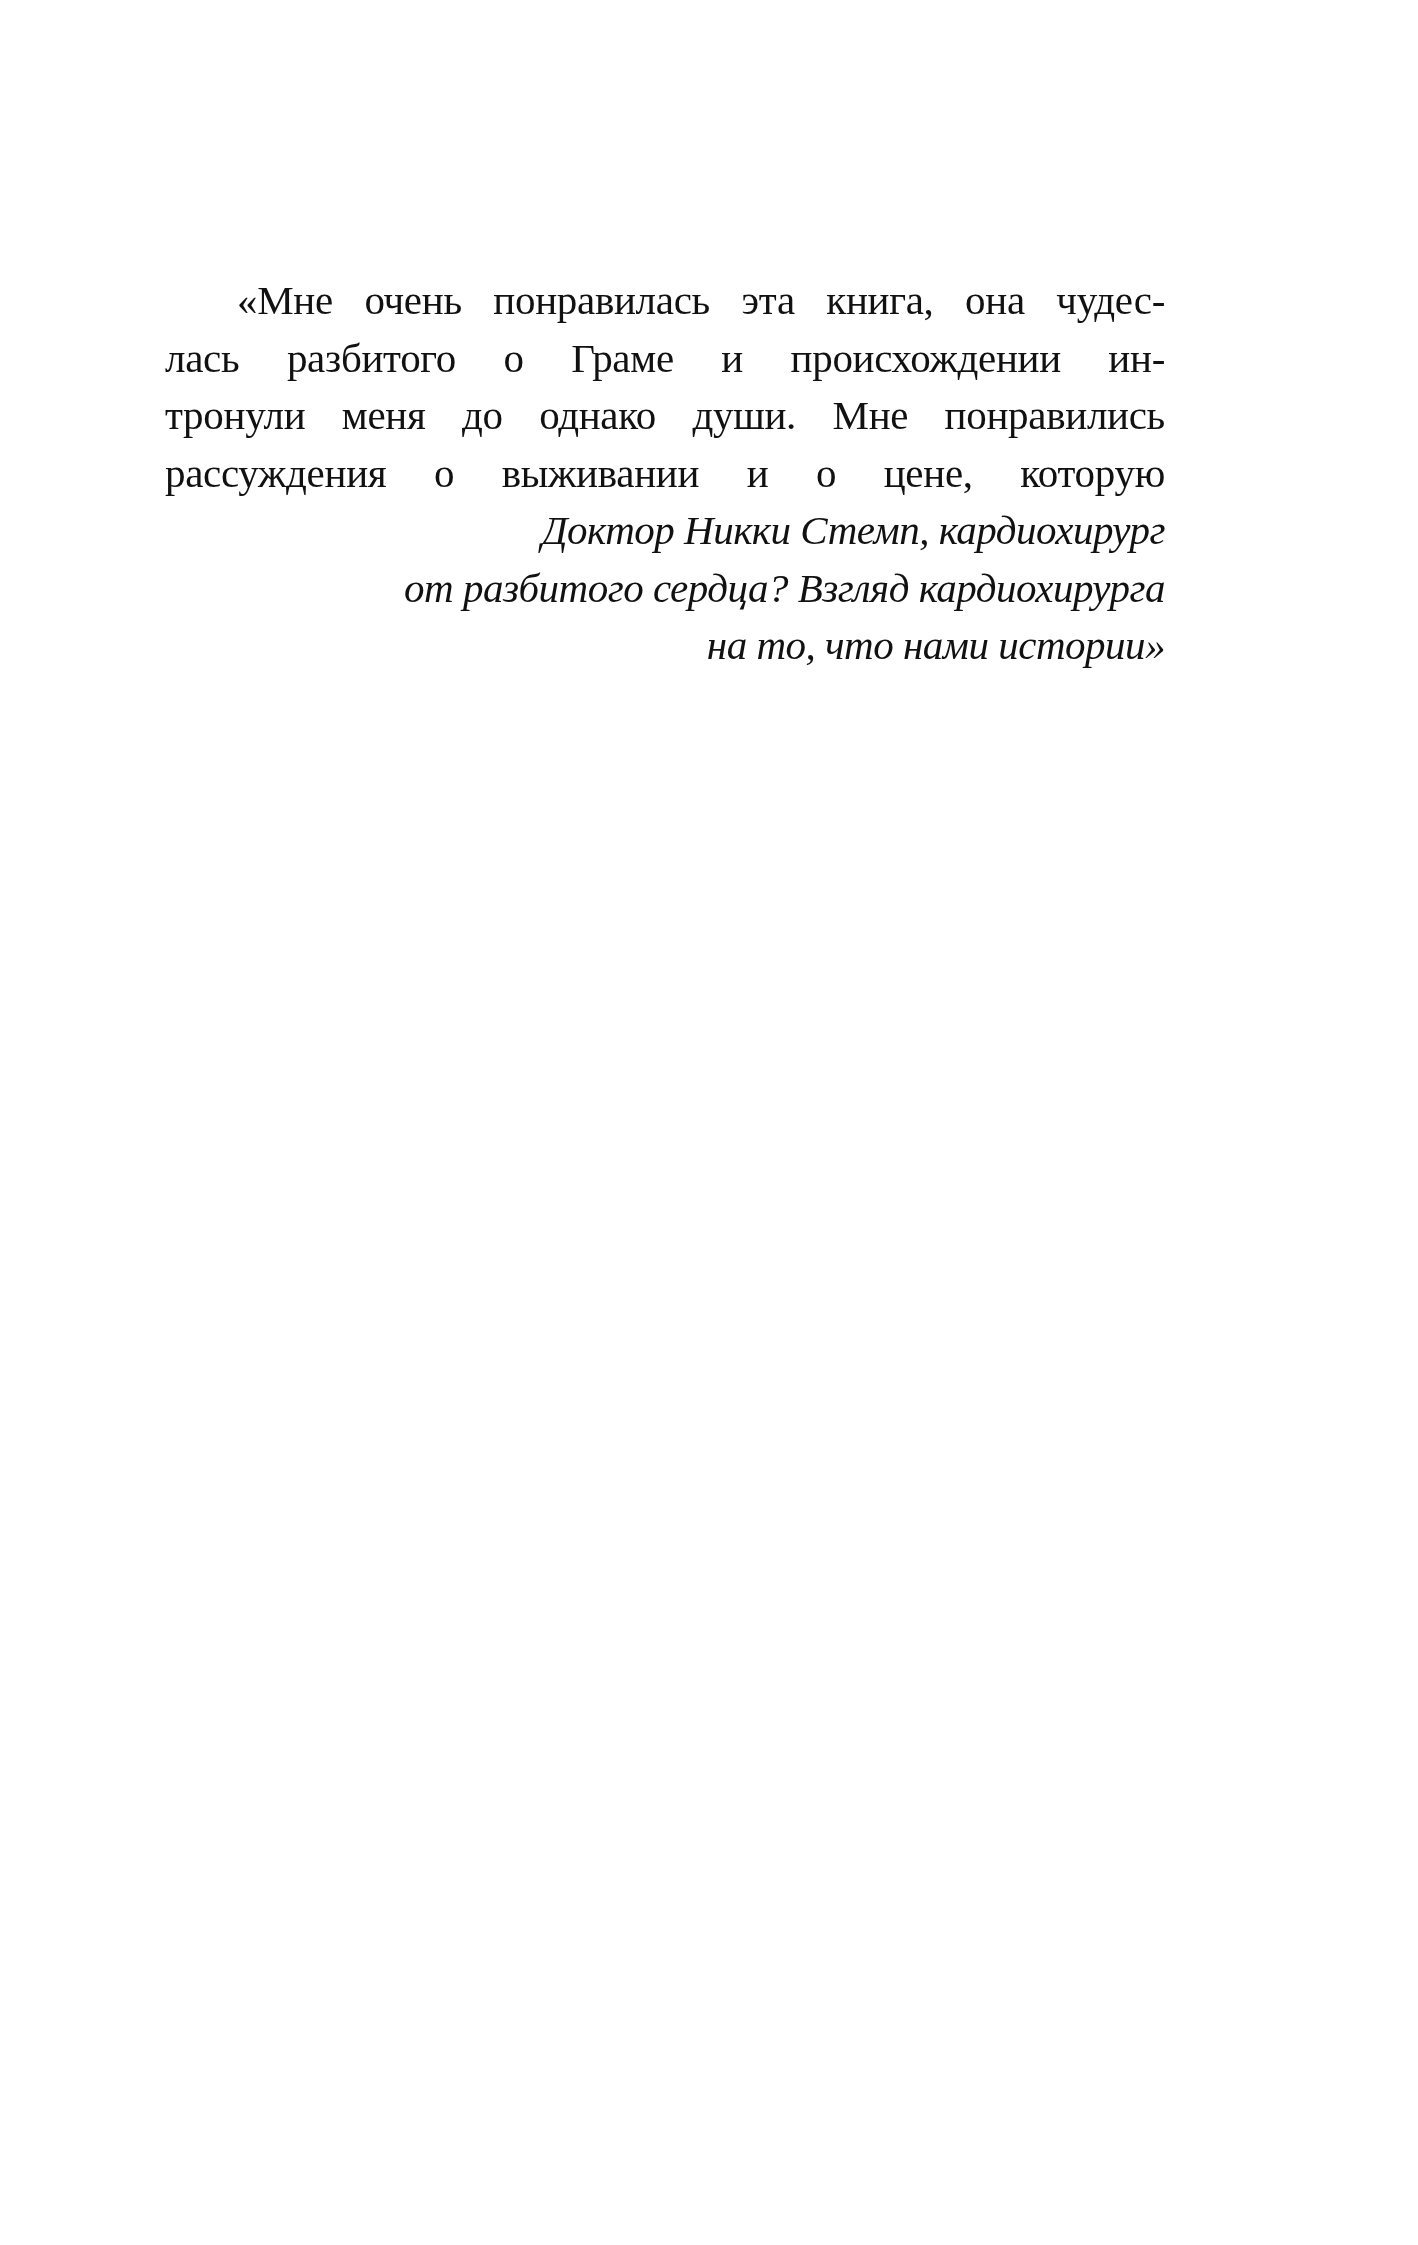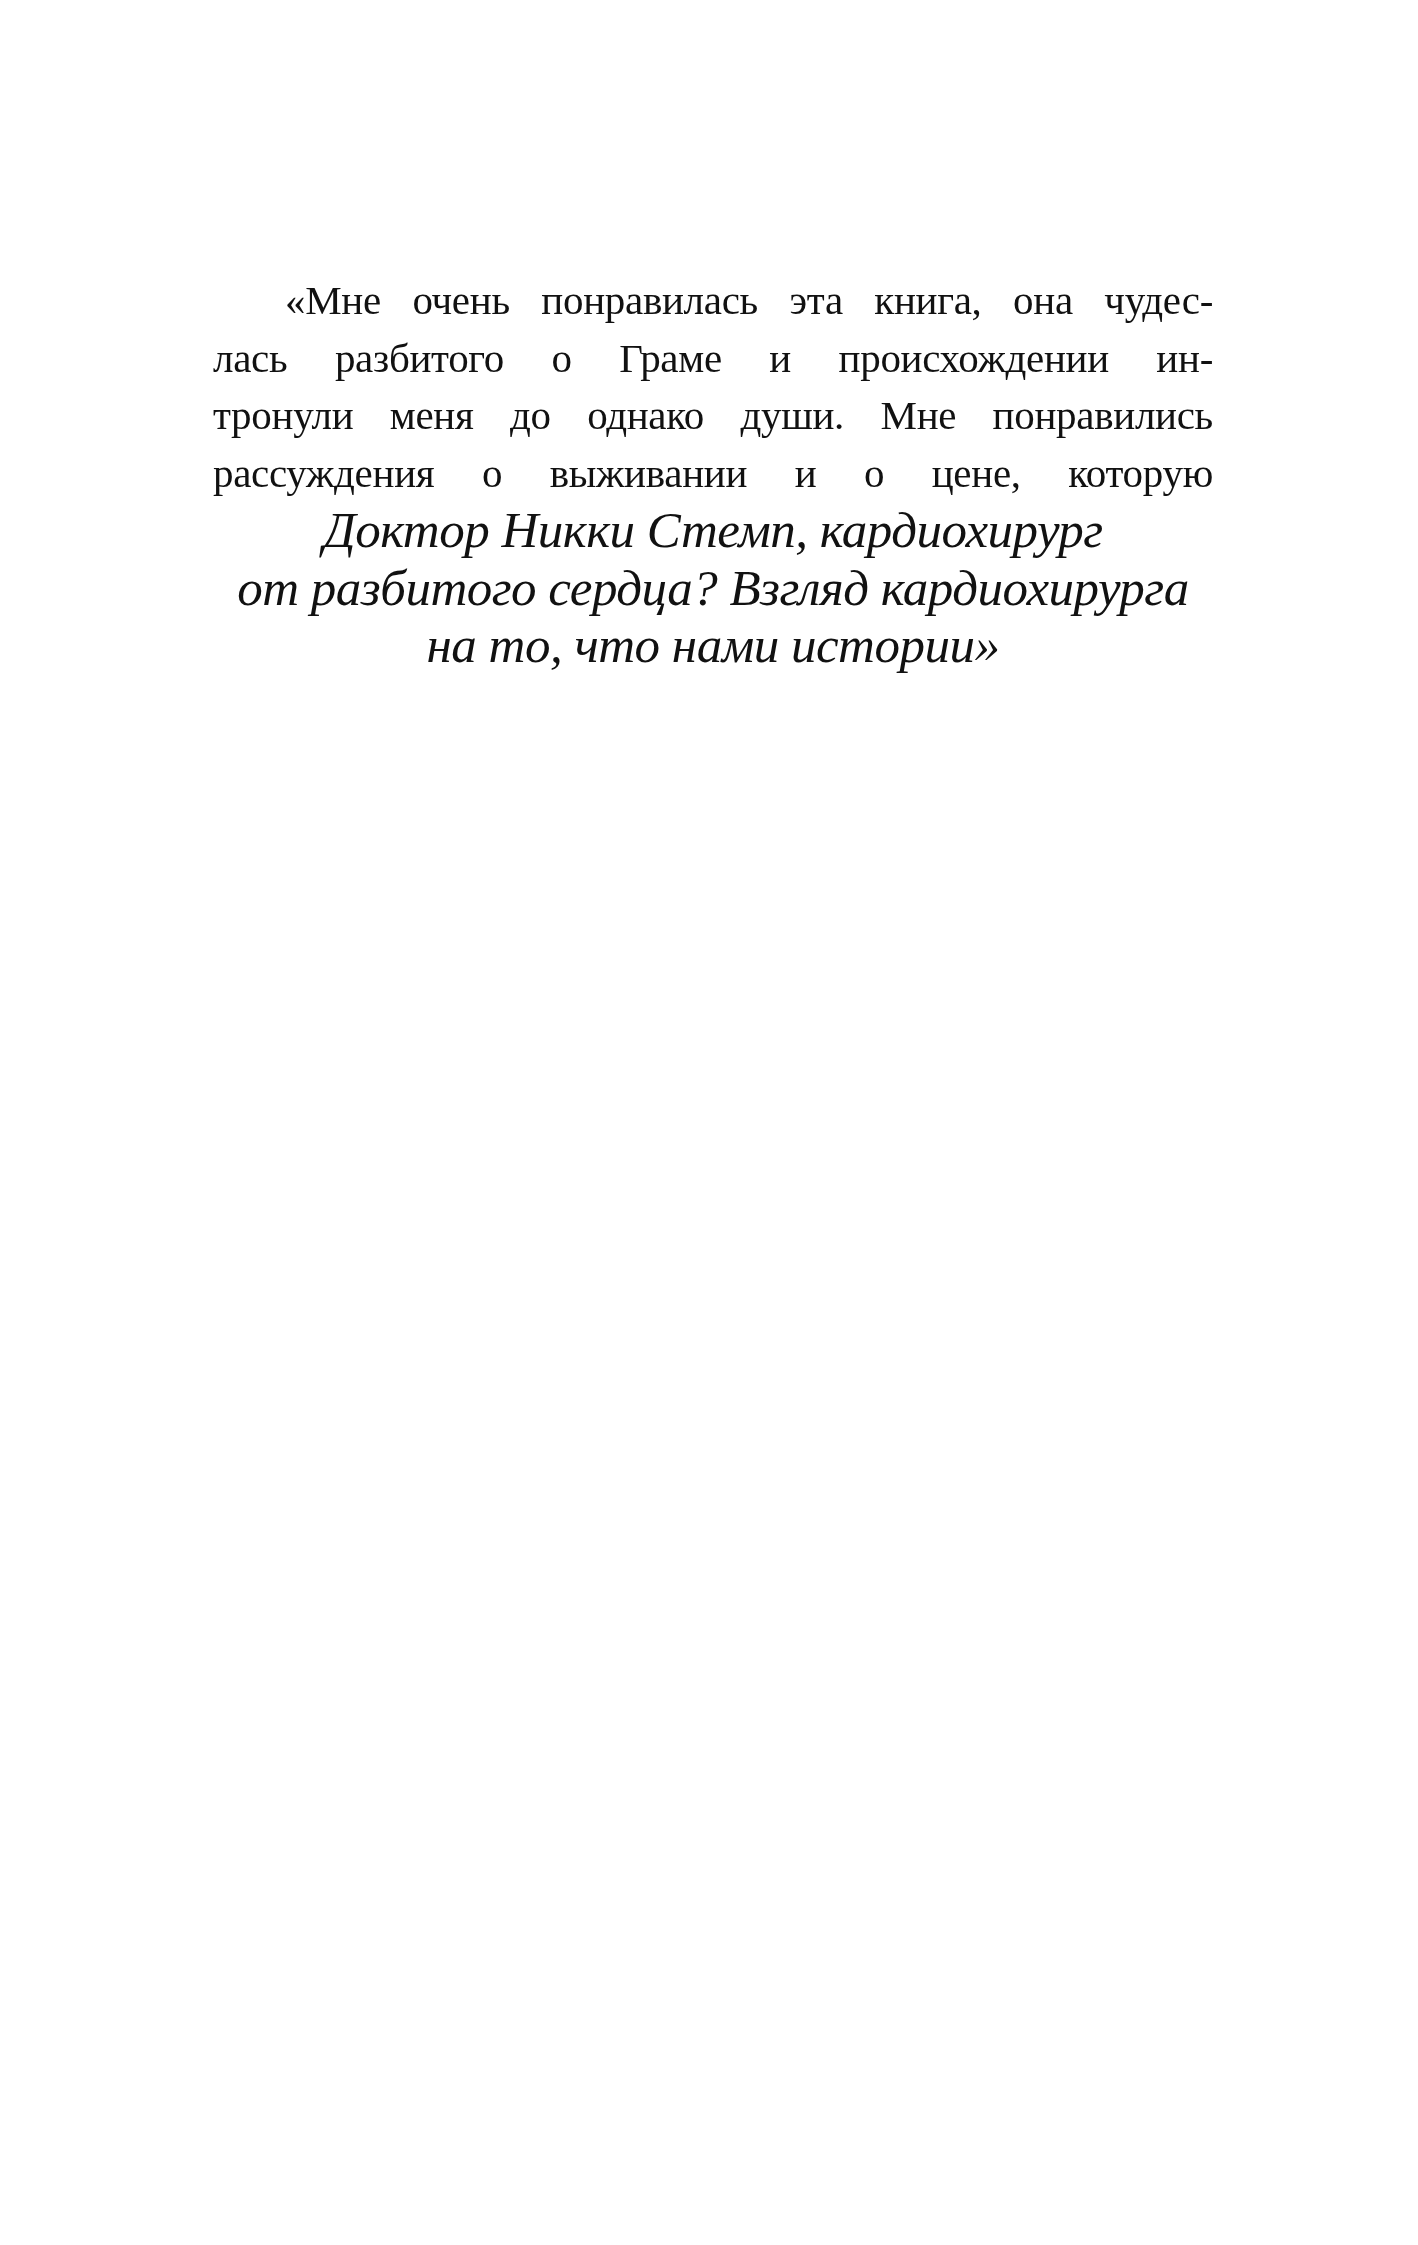--- a/index.html
+++ b/index.html
@@ -12,21 +12,20 @@
       height: 2245px;
       position: relative;
       overflow: hidden;
       color: #111111;
     }
     .page {
       position: absolute;
       left: 165px;
       top: 272px;
       width: 1000px;
-      margin-left: 48px;
     }
     .quote {
       font-family: "Liberation Serif", "DejaVu Serif", serif;
       font-size: 41px;
       line-height: 57.5px;
       text-align: justify;
       text-indent: 72px;
       margin: 0;
       hyphens: manual;
       letter-spacing: -0.3px;
@@ -39,23 +38,23 @@
     .quote .line.last {
       text-align-last: left;
     }
     .quote .line.first {
       padding-left: 72px;
     }
     .quote { text-indent: 0; }
     .attribution {
       font-family: "Liberation Serif", "DejaVu Serif", serif;
       font-style: italic;
-      font-size: 51px;
+      font-size: 41px;
       line-height: 57.5px;
-      text-align: center;
+      text-align: right;
       margin: 0;
       letter-spacing: -0.5px;
     }
     .attribution .line {
       display: block;
       white-space: nowrap;
     }
   </style>
 </head>
 <body>

